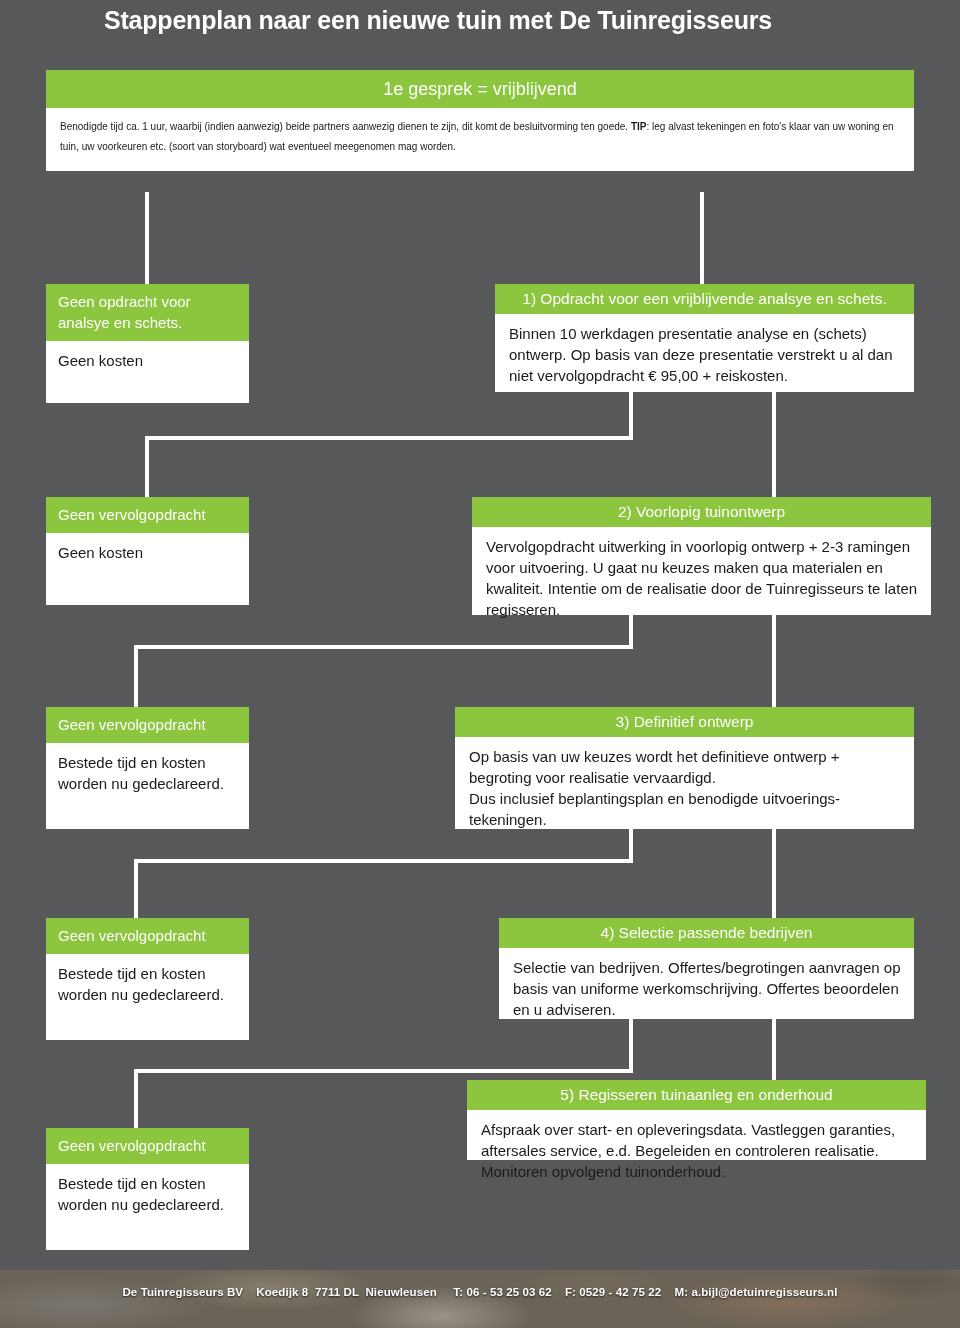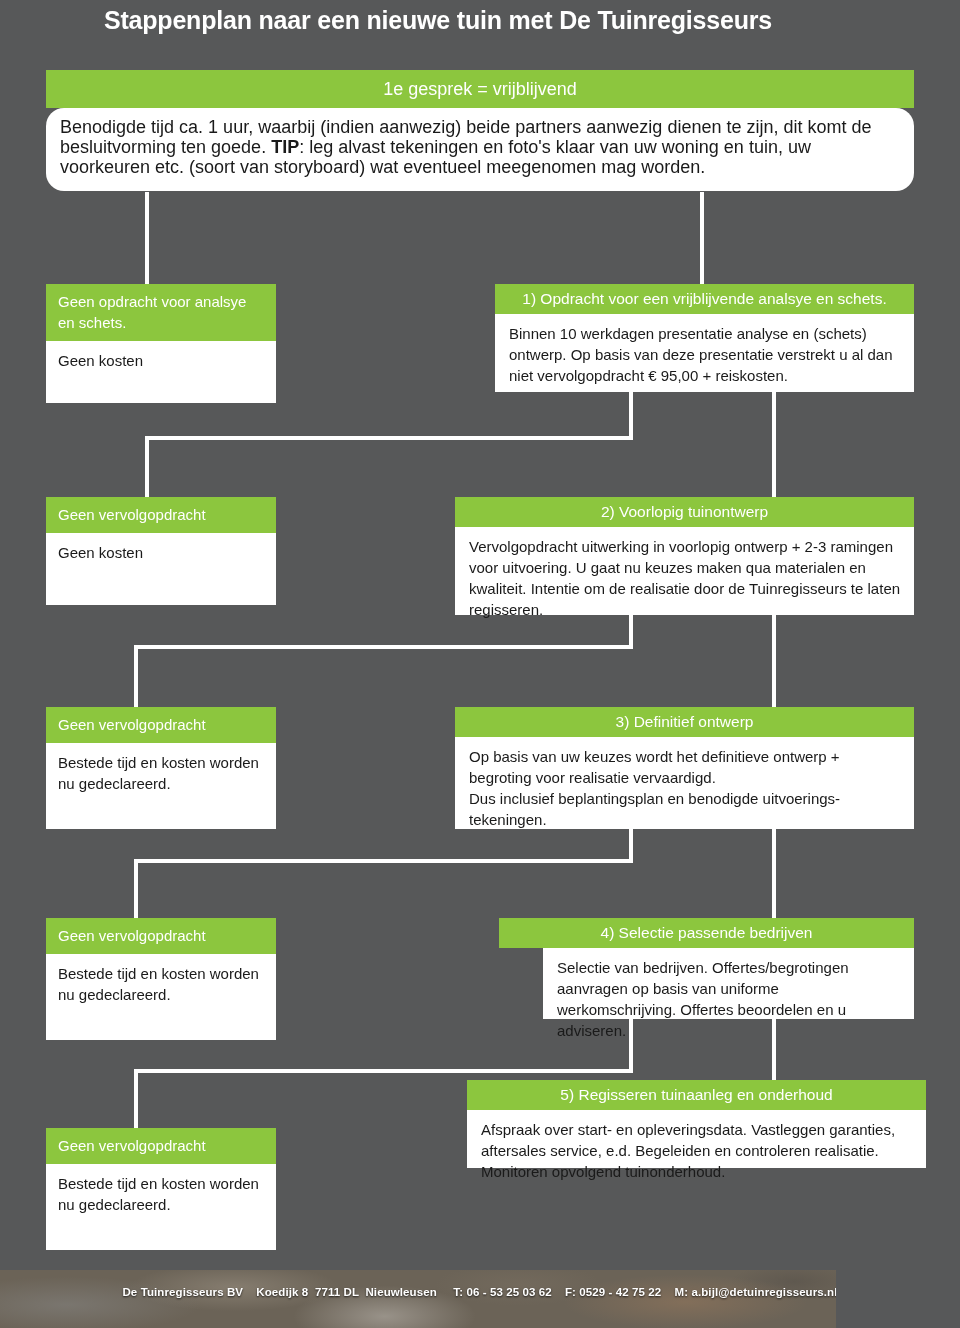--- a/index.html
+++ b/index.html
@@ -53,30 +53,29 @@
     width: 868px;
   }
   #intro-box .box-head {
     height: 38px;
     line-height: 38px;
     text-align: center;
     font-size: 18px;
   }
   #intro-box .box-body {
     padding: 9px 14px 14px 14px;
-    font-size: 18px;
+    font-size: 10px;
     line-height: 20px;
-    border-radius: 18px;
   }
   #intro-box .box-body b { font-weight: bold; }
 
   
   .left-box {
     left: 46px;
-    width: 230px;
+    width: 203px;
   }
   .left-box .box-head {
     padding: 7px 10px 8px 12px;
     font-size: 15px;
     line-height: 21px;
   }
   .left-box .box-body {
     padding: 9px 10px 1px 12px;
     font-size: 15px;
     line-height: 21px;
@@ -104,21 +103,21 @@
     background: #ffffff;
   }
   .line-v { width: 4px; }
   .line-h { height: 4px; }
 
   
   #footer {
     position: absolute;
     left: 0;
     bottom: 0;
-    width: 836px;
+    width: 960px;
     height: 58px;
     overflow: hidden;
     background: #6b6357;
   }
   #footer-stone {
     position: absolute;
     inset: 0;
     background:
       linear-gradient(90deg, rgba(0,0,0,0.22) 0%, rgba(255,255,255,0.06) 12%, rgba(0,0,0,0.18) 26%, rgba(255,255,255,0.05) 40%, rgba(0,0,0,0.30) 52%, rgba(255,255,255,0.04) 66%, rgba(0,0,0,0.24) 80%, rgba(255,255,255,0.05) 92%, rgba(0,0,0,0.25) 100%),
       linear-gradient(180deg, #9a958c 0%, #8d8madd 1%, #7e7a72 24%, #5f5a52 40%, #8a8379 58%, #6e675d 78%, #595349 100%),
@@ -175,21 +174,21 @@
 
 <div class="line line-v" style="left:629px; top:392px; height:48px;"></div>
 <div class="line line-h" style="left:145px; top:436px; width:488px;"></div>
 <div class="line line-v" style="left:145px; top:436px; height:62px;"></div>
 <div class="line line-v" style="left:772px; top:392px; height:106px;"></div>
 
 <div class="flow-box left-box" style="top:497px;">
   <div class="box-head">Geen vervolgopdracht</div>
   <div class="box-body" style="height:72px;">Geen kosten</div>
 </div>
-<div class="flow-box right-box" style="left:455px; top:497px;">
+<div class="flow-box right-box" style="left:472px; top:497px;">
   <div class="box-head">2)  Voorlopig tuinontwerp</div>
   <div class="box-body" style="height:88px;">Vervolgopdracht uitwerking in voorlopig ontwerp + 2-3 ramingen voor uitvoering. U gaat nu keuzes maken qua materialen en kwaliteit. Intentie om de realisatie door de Tuinregisseurs te laten regisseren.</div>
 </div>
 
 <div class="line line-v" style="left:629px; top:615px; height:34px;"></div>
 <div class="line line-h" style="left:134px; top:645px; width:499px;"></div>
 <div class="line line-v" style="left:134px; top:645px; height:63px;"></div>
 <div class="line line-v" style="left:772px; top:615px; height:93px;"></div>
 
 <div class="flow-box left-box" style="top:707px;">
@@ -206,33 +205,33 @@
 <div class="line line-h" style="left:134px; top:859px; width:499px;"></div>
 <div class="line line-v" style="left:134px; top:859px; height:60px;"></div>
 <div class="line line-v" style="left:772px; top:829px; height:90px;"></div>
 
 <div class="flow-box left-box" style="top:918px;">
   <div class="box-head">Geen vervolgopdracht</div>
   <div class="box-body" style="height:86px; white-space:pre-line;">Bestede tijd en kosten worden nu gedeclareerd.</div>
 </div>
 <div class="flow-box right-box" style="left:455px; top:918px;padding-left:44px;">
   <div class="box-head">4)  Selectie passende bedrijven</div>
-  <div class="box-body" style="height:71px;margin-left:44px;">Selectie van bedrijven. Offertes/begrotingen aanvragen op basis van uniforme werkomschrijving. Offertes beoordelen en u adviseren.</div>
+  <div class="box-body" style="height:71px;">Selectie van bedrijven. Offertes/begrotingen aanvragen op basis van uniforme werkomschrijving. Offertes beoordelen en u adviseren.</div>
 </div>
 
 <div class="line line-v" style="left:629px; top:1019px; height:50px;"></div>
 <div class="line line-h" style="left:134px; top:1069px; width:499px;"></div>
 <div class="line line-v" style="left:134px; top:1069px; height:60px;"></div>
 <div class="line line-v" style="left:772px; top:1019px; height:110px;"></div>
 
 <div class="flow-box left-box" style="top:1128px;">
   <div class="box-head">Geen vervolgopdracht</div>
   <div class="box-body" style="height:86px; white-space:pre-line;">Bestede tijd en kosten worden nu gedeclareerd.</div>
 </div>
 <div class="flow-box right-box" style="left:455px; top:1080px;margin-left:12px;">
   <div class="box-head">5)  Regisseren tuinaanleg en onderhoud</div>
-  <div class="box-body" style="height:58px;">Afspraak over start- en opleveringsdata. Vastleggen garanties, aftersales service, e.d.  Begeleiden en controleren realisatie. Monitoren opvolgend tuinonderhoud.</div>
+  <div class="box-body" style="height:50px;">Afspraak over start- en opleveringsdata. Vastleggen garanties, aftersales service, e.d.  Begeleiden en controleren realisatie. Monitoren opvolgend tuinonderhoud.</div>
 </div>
 
 <div id="footer">
   <div id="footer-stone"></div>
   <div id="footer-text">De Tuinregisseurs BV    Koedijk 8  7711 DL  Nieuwleusen     T: 06 - 53 25 03 62    F: 0529 - 42 75 22    M: a.bijl@detuinregisseurs.nl</div>
 </div>
 
 </body></html>

